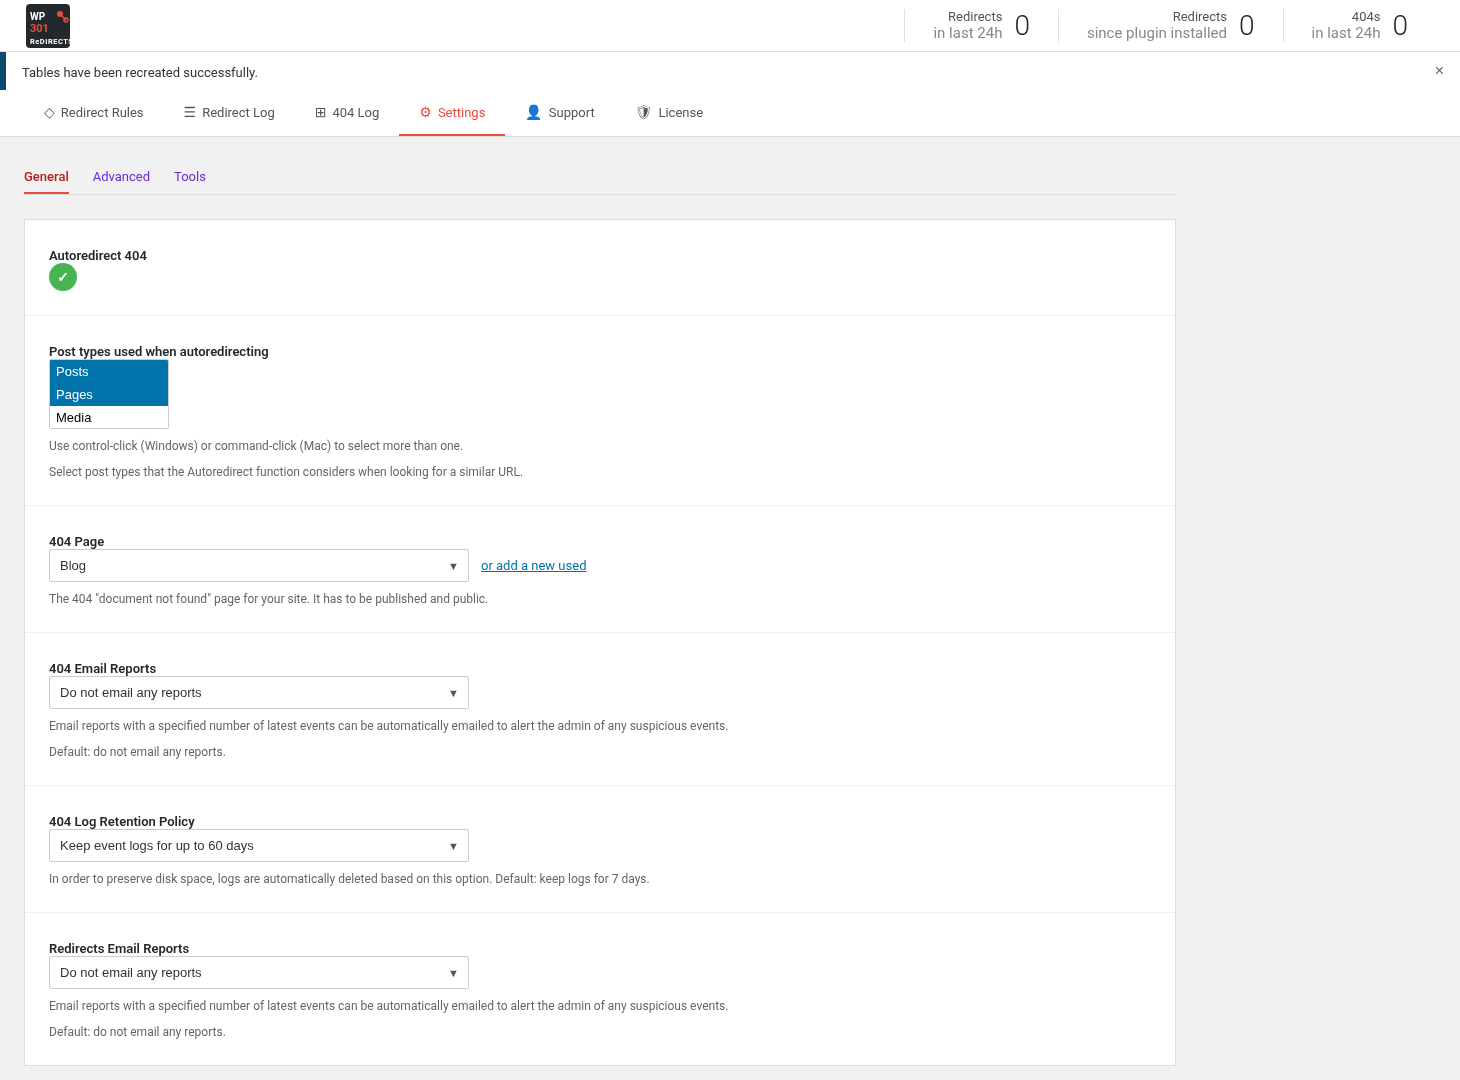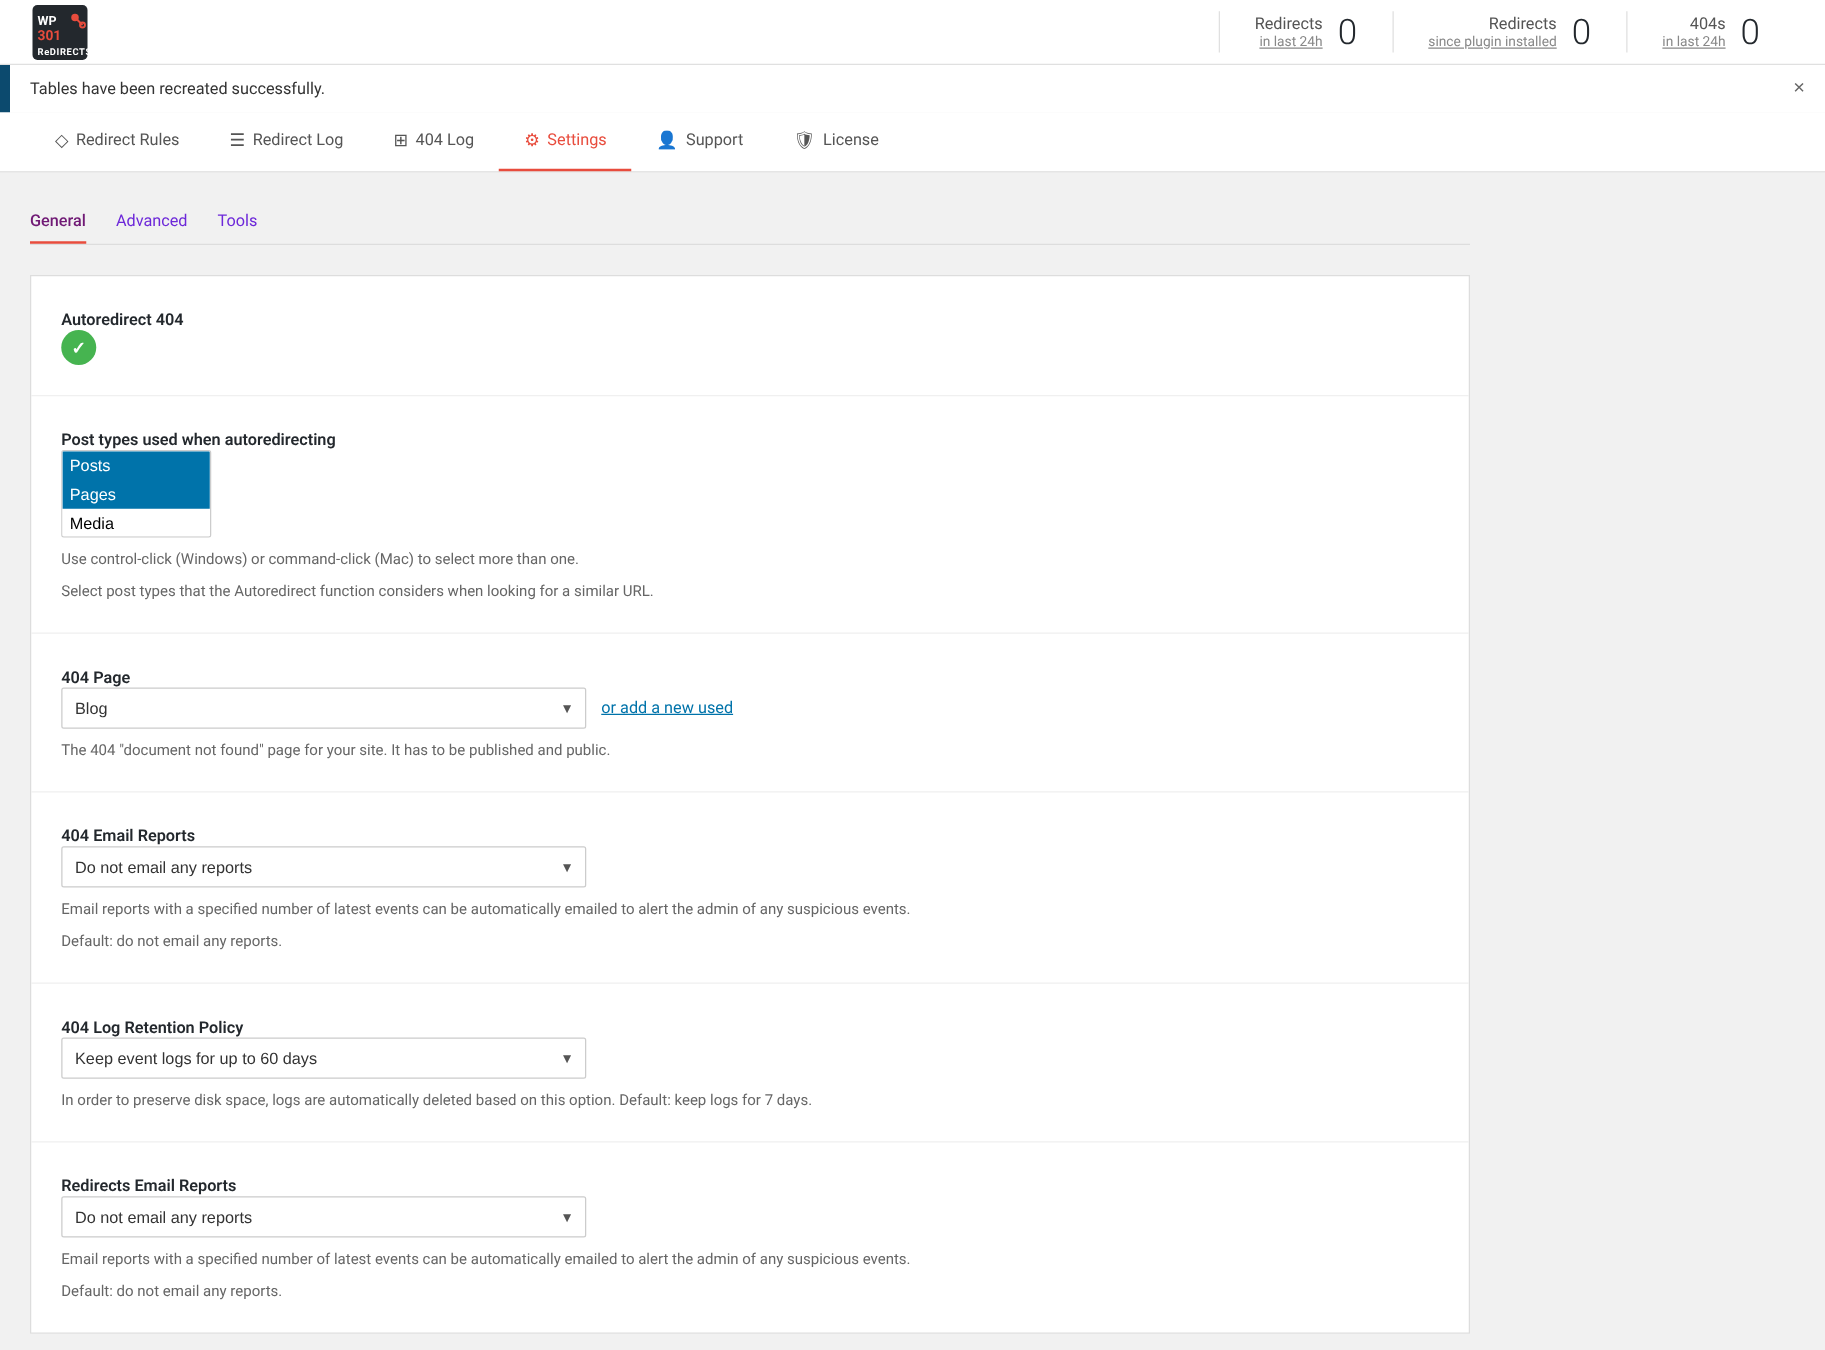--- a/index.html
+++ b/index.html
@@ -5,41 +5,41 @@
     * { box-sizing: border-box; margin: 0; padding: 0; }
     body { font-family: -apple-system, BlinkMacSystemFont, "Segoe UI", Roboto, sans-serif; background: #f1f1f1; font-size: 13px; color: #333; }
 
     
     .header { background: #fff; border-bottom: 1px solid #e0e0e0; display: flex; align-items: center; padding: 0 24px; height: 52px; }
     .logo { display: flex; align-items: center; margin-right: auto; }
     .header-stats { display: flex; align-items: center; gap: 0; }
     .stat-block { display: flex; align-items: center; padding: 0 28px; border-left: 1px solid #e0e0e0; }
     .stat-text { text-align: right; margin-right: 12px; }
     .stat-label { color: #555; font-size: 13px; }
-    .stat-sublabel { color: #888; font-size: 11px; text-decoration: underline; }
+    .stat-sublabel { color: #888; font-size: 15px; }
     .stat-number { font-size: 28px; font-weight: 300; color: #23282d; }
 
     
-    .notice { background: #fff; border-left: 8px solid #0c4a6e; padding: 10px 16px; margin: 0; display: flex; align-items: center; justify-content: space-between; }
+    .notice { background: #fff; border-left: 6px solid #0c4a6e; padding: 10px 16px; margin: 0; display: flex; align-items: flex-end; justify-content: space-between; }
     .notice-text { color: #333; font-size: 13px; }
     .notice-close { background: none; border: none; cursor: pointer; color: #666; font-size: 16px; }
 
     
     .nav-tabs { background: #fff; border-bottom: 1px solid #ddd; display: flex; padding: 0 24px; }
     .nav-tab { display: flex; align-items: center; gap: 6px; padding: 14px 20px; border-bottom: 2px solid transparent; cursor: pointer; color: #555; font-size: 13px; text-decoration: none; }
     .nav-tab.active { border-bottom-color: #e84c3d; color: #e84c3d; }
     .nav-tab-icon { font-size: 14px; }
 
     
     .page-wrapper { padding: 24px; max-width: 1200px; }
 
     
     .sub-tabs { display: flex; gap: 0; margin-bottom: 24px; border-bottom: 1px solid #ddd; }
     .sub-tab { padding: 8px 0; margin-right: 24px; cursor: pointer; color: #6d28d9; font-size: 13px; border-bottom: 2px solid transparent; }
-    .sub-tab.active { color: #701a75; border-bottom-color: #e84c3d; font-weight: 500; }
+    .sub-tab.active { color: #b91c1c; border-bottom-color: #e84c3d; font-weight: 500; }
 
     
     .settings-card { background: #fff; border: 1px solid #ddd; padding: 0; }
 
     .setting-row { display: flex; align-items: flex-start; padding: 24px 24px; border-bottom: 1px solid #f0f0f0; flex-direction: column; }
     .setting-row:last-child { border-bottom: none; }
     .setting-label { width: 240px; min-width: 240px; font-weight: 600; font-size: 13px; color: #23282d; padding-top: 4px; }
     .setting-control { flex: 1; }
 
     

